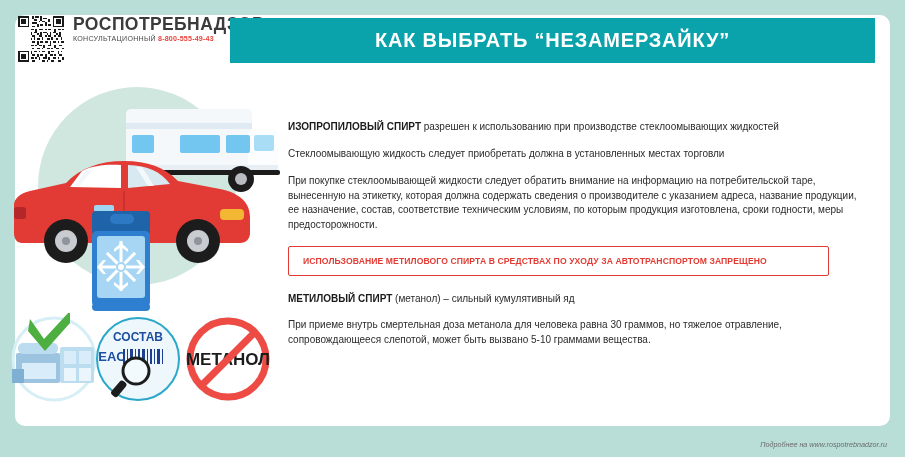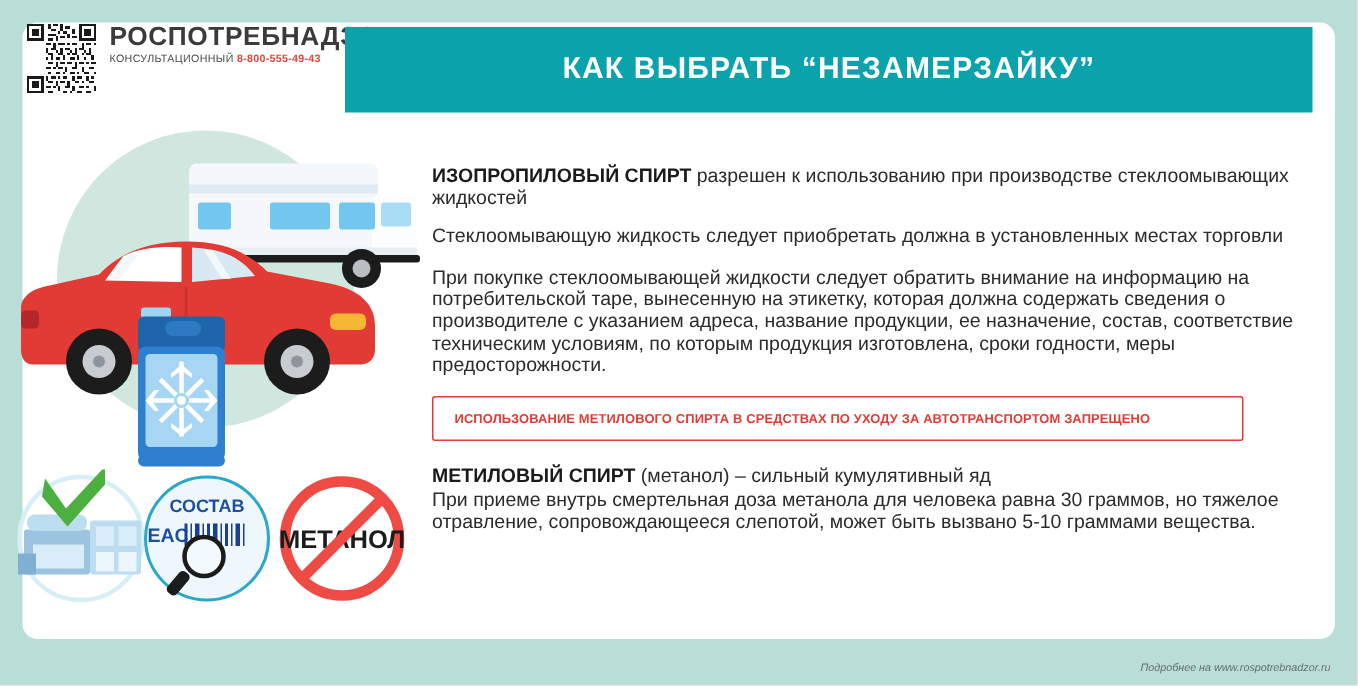--- a/index.html
+++ b/index.html
@@ -23,39 +23,39 @@
     font-size:17.5px;font-weight:bold;color:#3b3b3b;letter-spacing:.4px;
     line-height:20px;white-space:nowrap;
   }
   .logo-sub{
     font-size:7.1px;color:#4a4a4a;letter-spacing:.25px;line-height:9.6px;
     white-space:nowrap;margin-top:1px;
   }
   .phone{color:#e8413a;font-weight:bold;letter-spacing:.2px;}
 
   .banner{
-    position:absolute;left:230px;top:18px;width:645px;height:57px;
+    position:absolute;left:230px;top:18px;width:645px;height:45px;
     background:#0aa3ab;display:flex;align-items:center;justify-content:center;
   }
   .banner-title{
     color:#ffffff;font-size:20px;font-weight:bold;letter-spacing:.8px;
     white-space:nowrap;
   }
 
   
   .illus{position:absolute;left:0px;top:75px;width:285px;height:336px;}
   .mint-circle{
     position:absolute;left:38px;top:12px;width:198px;height:198px;
     background:#cfe7df;border-radius:50%;
   }
 
   
   .content{position:absolute;left:288px;top:108px;width:580px;}
   .para{
-    font-size:13px;color:#2b2b2b;line-height:14.6px;margin:2px 0 13px 0;
+    font-size:10px;color:#2b2b2b;line-height:14.6px;margin:12px 0 13px 0;
     text-align:left;
   }
   .para.tight{margin-bottom:11px;}
   .lead{font-weight:bold;color:#1b1b1b;}
   .warn-box{
     border:1.4px solid #e33b33;border-radius:2px;
     padding:9px 10px 9px 14px;margin:6px 0 16px 0;width:541px;box-sizing:border-box;
   }
   .warn-text{
     color:#e33b33;font-size:8.6px;font-weight:bold;letter-spacing:.1px;

